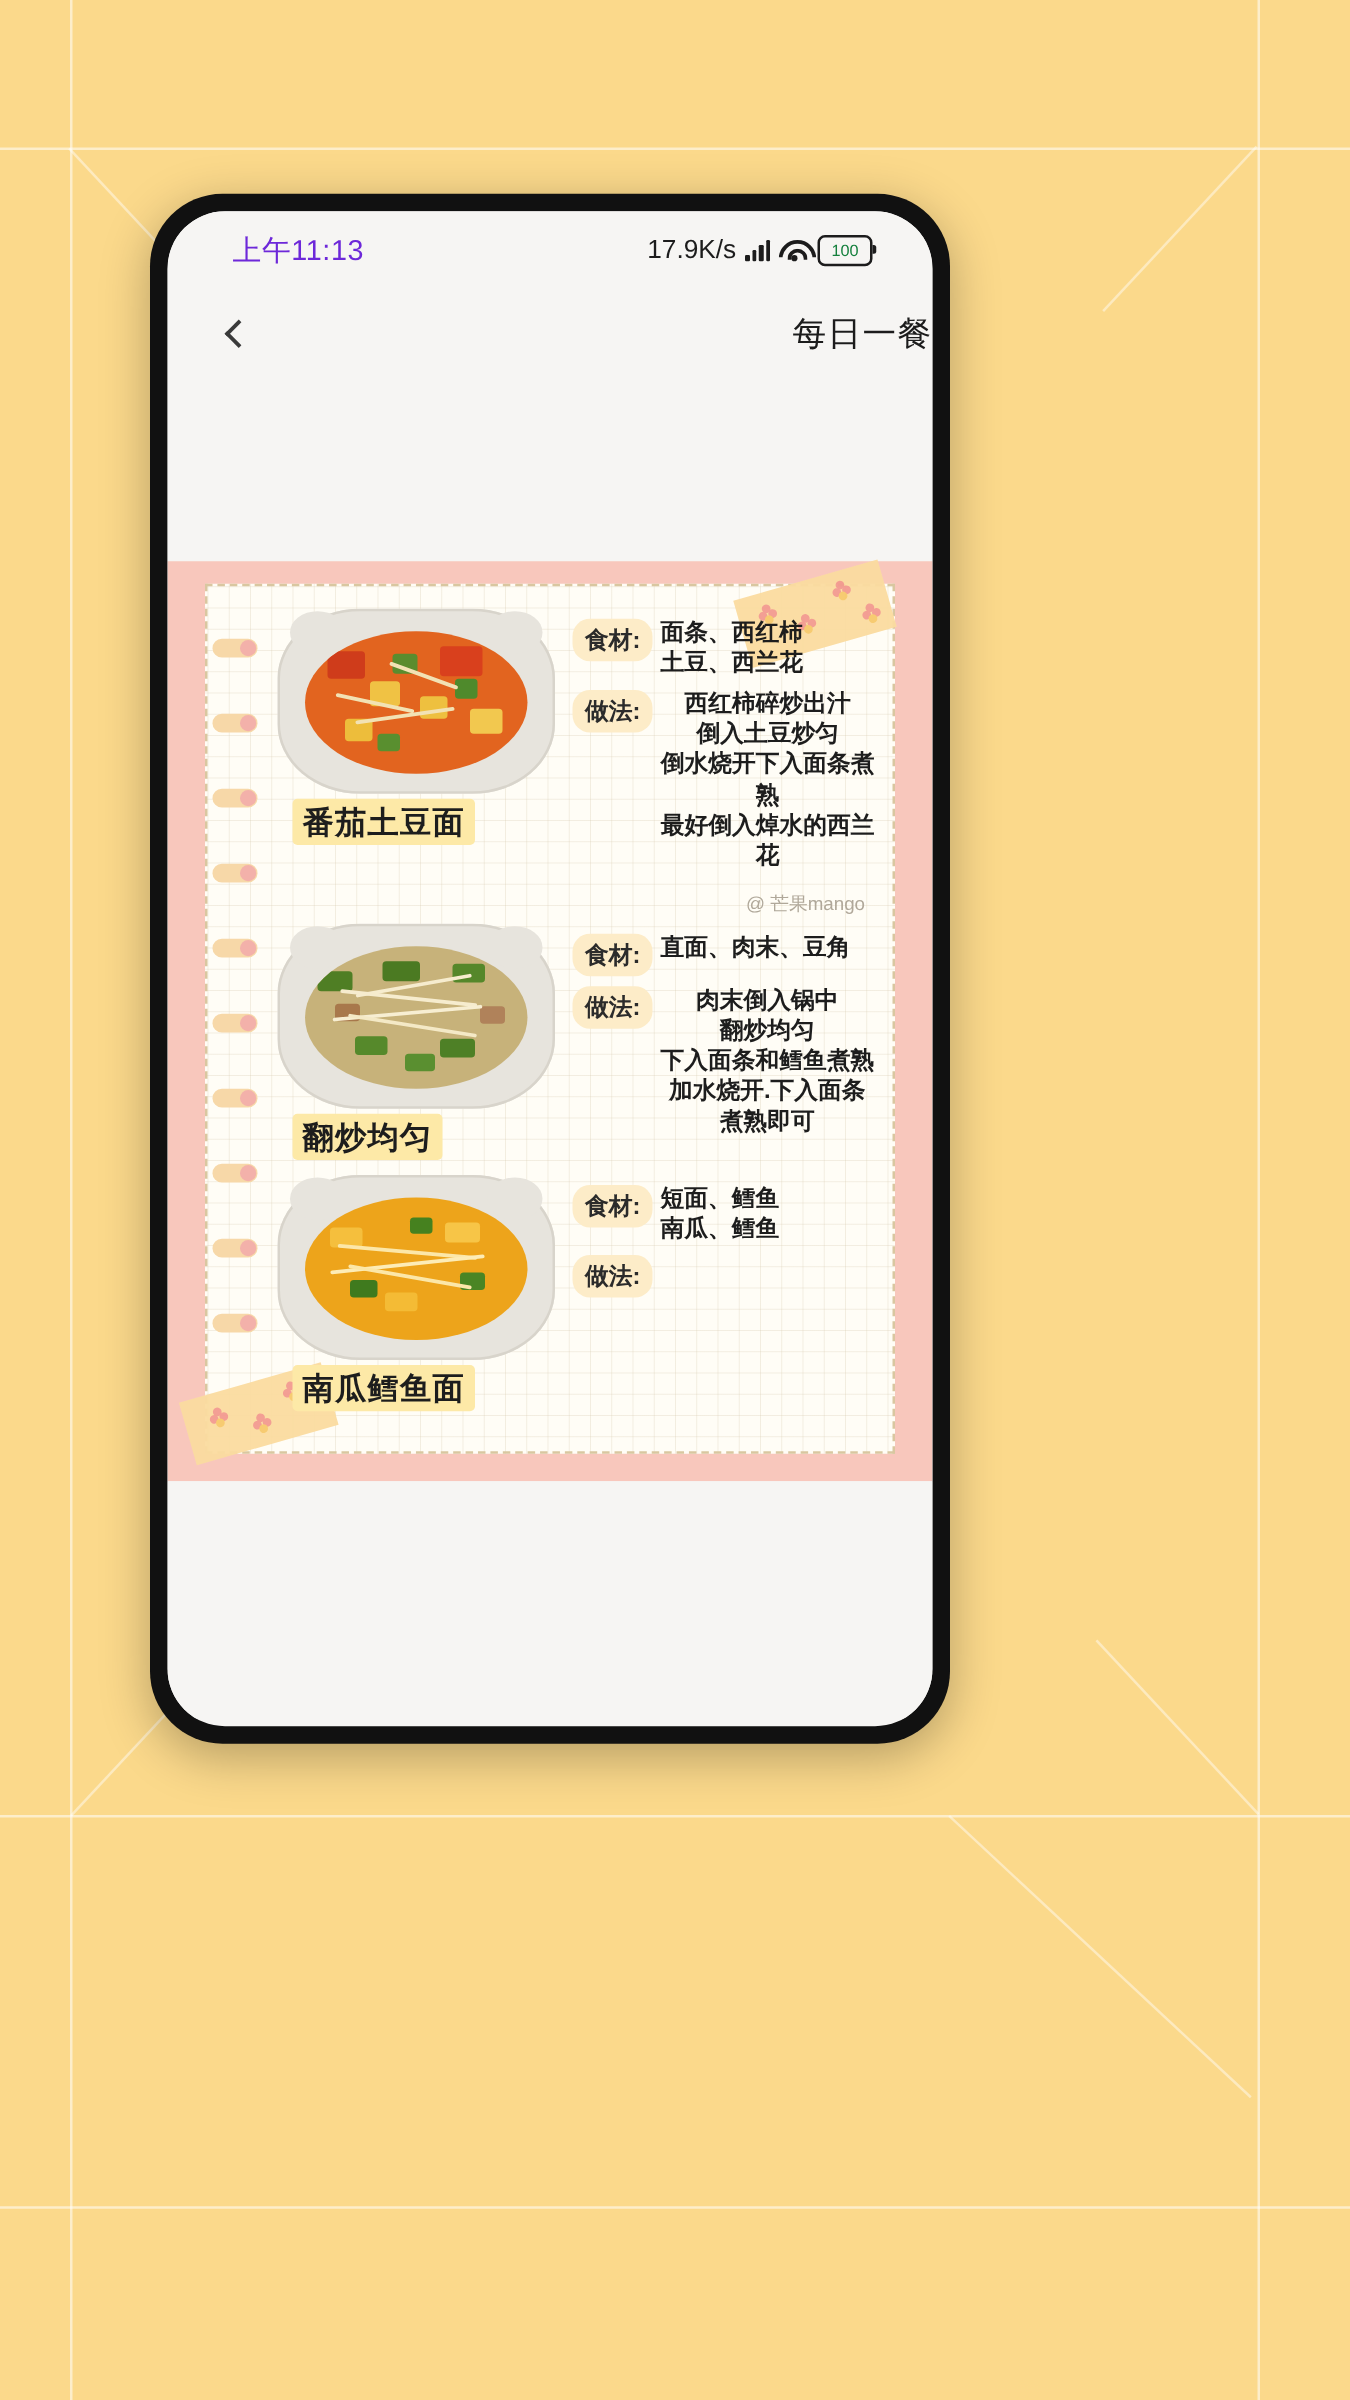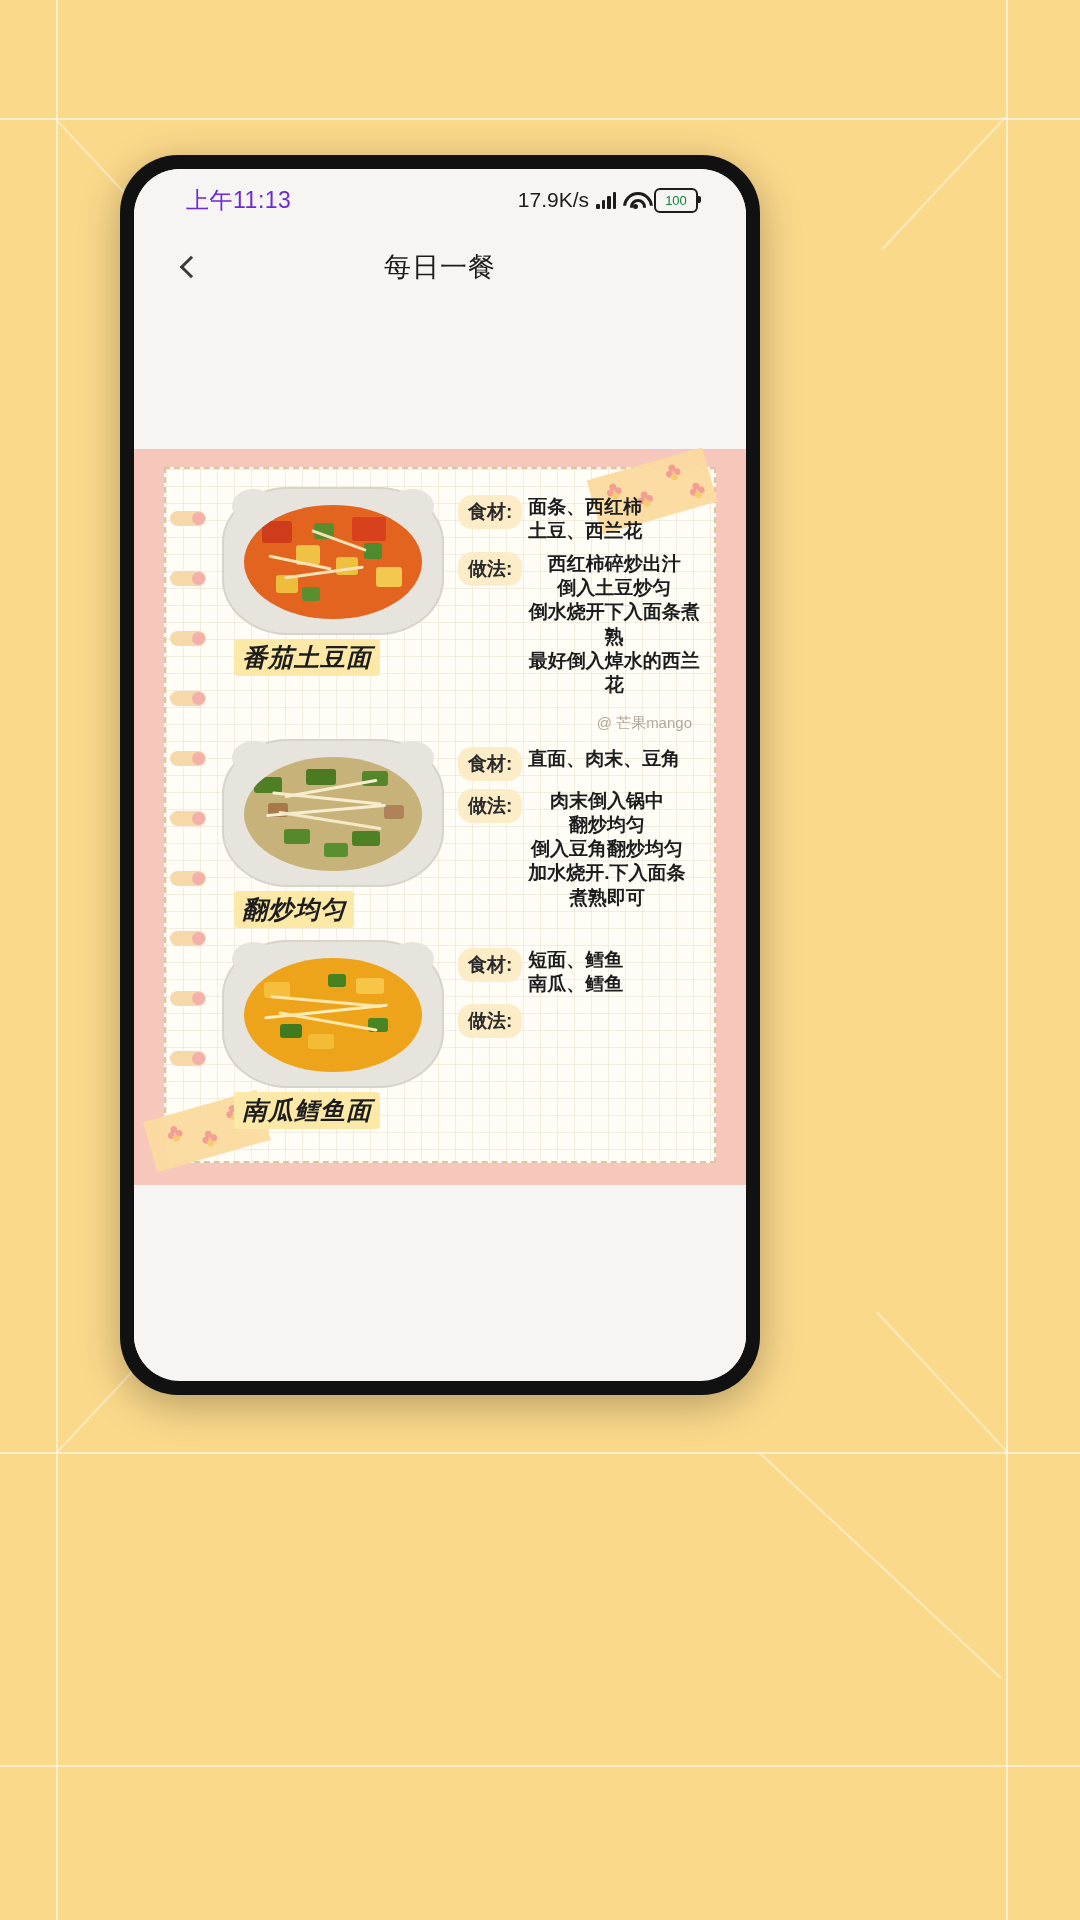--- a/index.html
+++ b/index.html
@@ -148,21 +148,21 @@
     color: #15803d;
     line-height: 1;
   }
 
   
   #navbar {
     position: relative;
     height: 72px;
     display: flex;
     align-items: center;
-    justify-content: center;
+    justify-content: flex-end;
     background: #f6f5f3;
   }
   #backbtn {
     position: absolute;
     left: 40px;
     top: 50%;
     transform: translateY(-50%);
     width: 34px; height: 34px;
     display: flex;
     align-items: center;
@@ -382,21 +382,20 @@
   .body-text.center { text-align: center; }
 
   
   .dishname {
     margin: 4px 0 2px 12px;
     display: inline-block;
     background: #fde9a7;
     color: #1d1d1d;
     font-size: 25px;
     font-weight: bold;
-    font-style: italic;
     padding: 2px 8px;
     border-radius: 4px;
     letter-spacing: 1px;
   }
 
   #watermark {
     text-align: right;
     font-size: 15px;
     color: #b0a89a;
     margin: -2px 8px 6px 0;
@@ -583,21 +582,21 @@
             </div>
             <div class="info">
               <div class="info-line">
                 <div class="tag">食材:</div>
                 <div class="body-text">直面、肉末、豆角</div>
               </div>
               <div class="info-line">
                 <div class="tag">做法:</div>
                 <div class="body-text center">肉末倒入锅中
 翻炒均匀
-倒入豆角翻炒均匀
+下入面条和鳕鱼煮熟
 加水烧开.下入面条
 煮熟即可</div>
               </div>
             </div>
           </div>
 
           <div class="recipe">
             <div class="photo-wrap">
               <div class="ear l"></div>
               <div class="ear r"></div>

